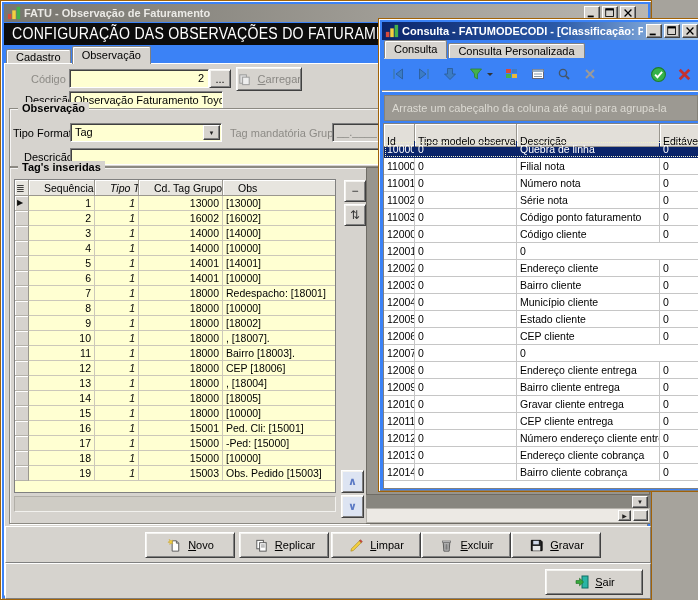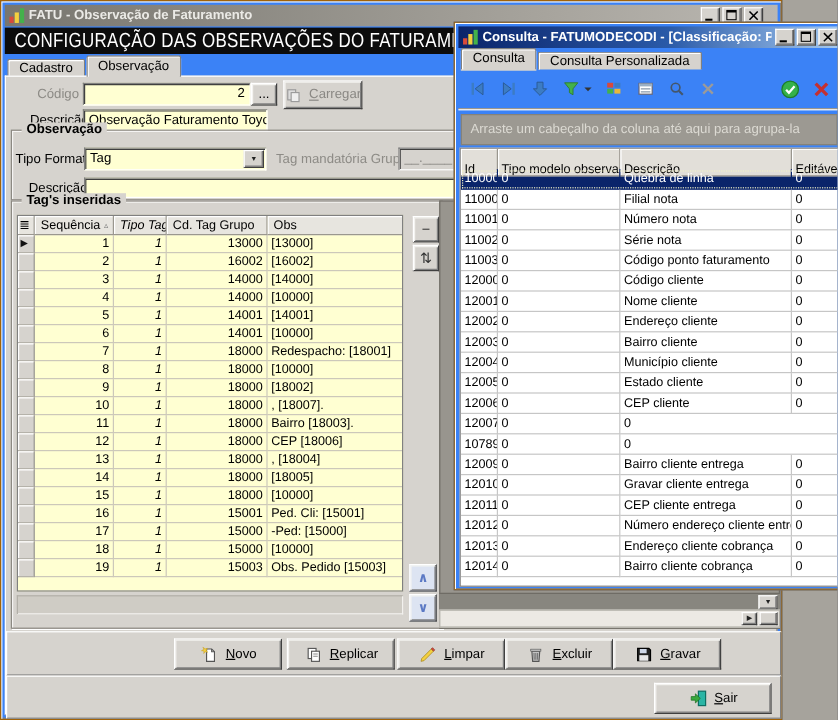--- a/index.html
+++ b/index.html
@@ -49,21 +49,21 @@
   border-top-left-radius:2px; border-top-right-radius:2px; box-shadow:inset 1px 1px 0 #fff; font-size:11px; margin-right:1px; }
 .tab.active { height:18px; padding-top:2px; position:relative; z-index:3; box-shadow:inset 1px 1px 0 #fff, 0 1px 0 #d6d3ce; }
 .fatu-body { position:absolute; left:3px; right:3px; top:62px; bottom:3px; background:#d6d3ce;
   border:1px solid; border-color:#fff #808080 #808080 #fff; }
 
 
 .tgrid { position:absolute; border:1px solid #808080; background:#ffffd2; overflow:hidden; }
 .tg-header, .trow { display:flex; }
 .tg-header { height:16px; }
 .tg-h { background:#e7e5df; border-right:1px solid #9a978f; border-bottom:1px solid #9a978f;
-  box-shadow:inset 1px 1px 0 #fff; padding:1px 5px; font-size:10.5px; white-space:nowrap; overflow:hidden; display:flex; align-items:center; gap:3px; }
+  box-shadow:inset 1px 1px 0 #fff; padding:1px 15px; font-size:10.5px; white-space:nowrap; overflow:hidden; display:flex; align-items:center; gap:3px; }
 .trow { height:15px; }
 .c-sel { width:14px; background:#d6d3ce; border-right:1px solid #9a978f; border-bottom:1px solid #b5b2aa;
   box-shadow:inset 1px 1px 0 #fff; position:relative; flex:none; }
 .tag-rows .trow:first-child .c-sel::before { content:"▶"; position:absolute; left:2px; top:2px; font-size:8px; color:#111; }
 .tcell { padding:0 3px; font-size:10.5px; line-height:14px; border-right:1px solid #ccc8ba; border-bottom:1px solid #ccc8ba;
   white-space:nowrap; overflow:hidden; flex:none; }
 .num { text-align:right; }
 .w-seq { width:66px; } .w-tipo { width:44px;font-style:italic; } .w-grupo { width:84px; } .w-obs { flex:1; border-right:none; }
 .side-btn { width:22px; height:22px; font-size:12px; color:#333; }
 .chev { width:23px; height:23px; background:#dde4f2; font-size:11px; font-weight:bold; color:#5b79c4; }
@@ -588,21 +588,20 @@
         </div>
           <div class="crow">
           <div class="ccell cw-id">12000</div>
           <div class="ccell cw-tipo">0</div>
           <div class="ccell cw-desc">Código cliente</div>
           <div class="ccell cw-edit">0</div>
         </div>
           <div class="crow">
           <div class="ccell cw-id">12001</div>
           <div class="ccell cw-tipo">0</div>
-          <div class="ccell cw-desc">Nome cliente</div>
           <div class="ccell cw-edit">0</div>
         </div>
           <div class="crow">
           <div class="ccell cw-id">12002</div>
           <div class="ccell cw-tipo">0</div>
           <div class="ccell cw-desc">Endereço cliente</div>
           <div class="ccell cw-edit">0</div>
         </div>
           <div class="crow">
           <div class="ccell cw-id">12003</div>
@@ -627,22 +626,23 @@
           <div class="ccell cw-tipo">0</div>
           <div class="ccell cw-desc">CEP cliente</div>
           <div class="ccell cw-edit">0</div>
         </div>
           <div class="crow">
           <div class="ccell cw-id">12007</div>
           <div class="ccell cw-tipo">0</div>
           <div class="ccell cw-edit">0</div>
         </div>
           <div class="crow">
-          <div class="ccell cw-id">10789</div>
-          <div class="ccell cw-tipo">0</div>
+          <div class="ccell cw-id">12008</div>
+          <div class="ccell cw-tipo">0</div>
+          <div class="ccell cw-desc">Endereço cliente entrega</div>
           <div class="ccell cw-edit">0</div>
         </div>
           <div class="crow">
           <div class="ccell cw-id">12009</div>
           <div class="ccell cw-tipo">0</div>
           <div class="ccell cw-desc">Bairro cliente entrega</div>
           <div class="ccell cw-edit">0</div>
         </div>
           <div class="crow">
           <div class="ccell cw-id">12010</div>

